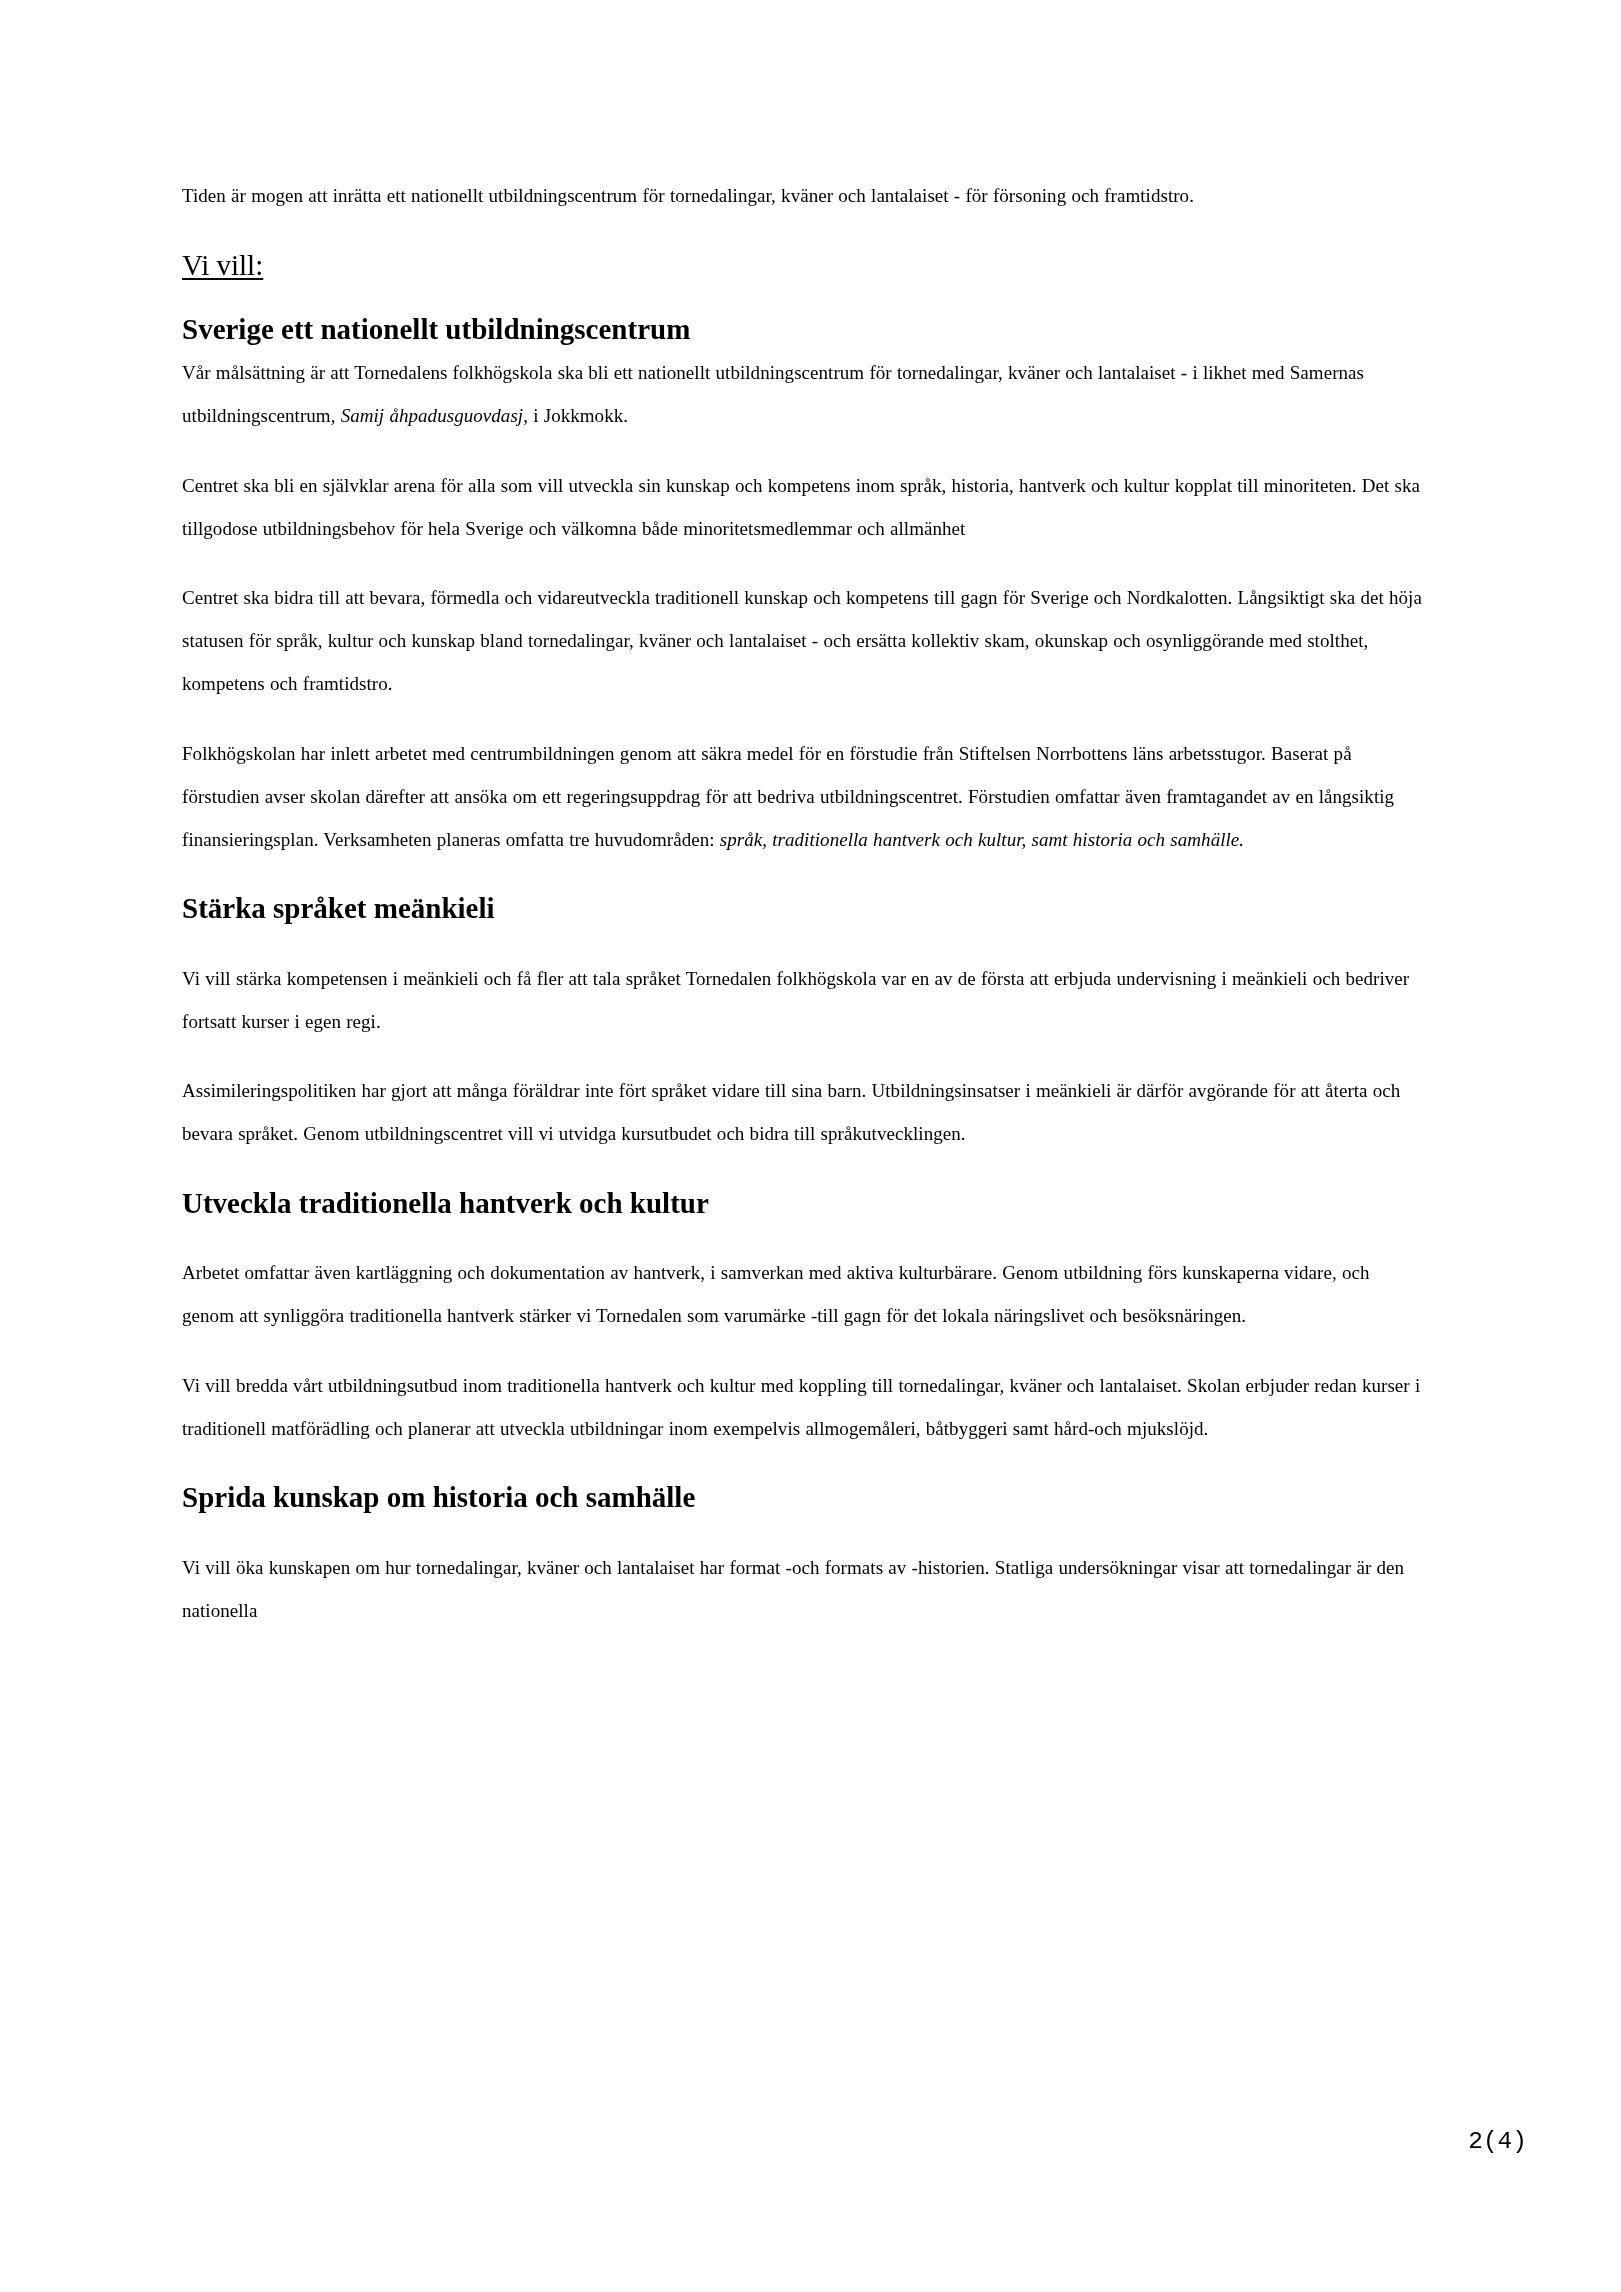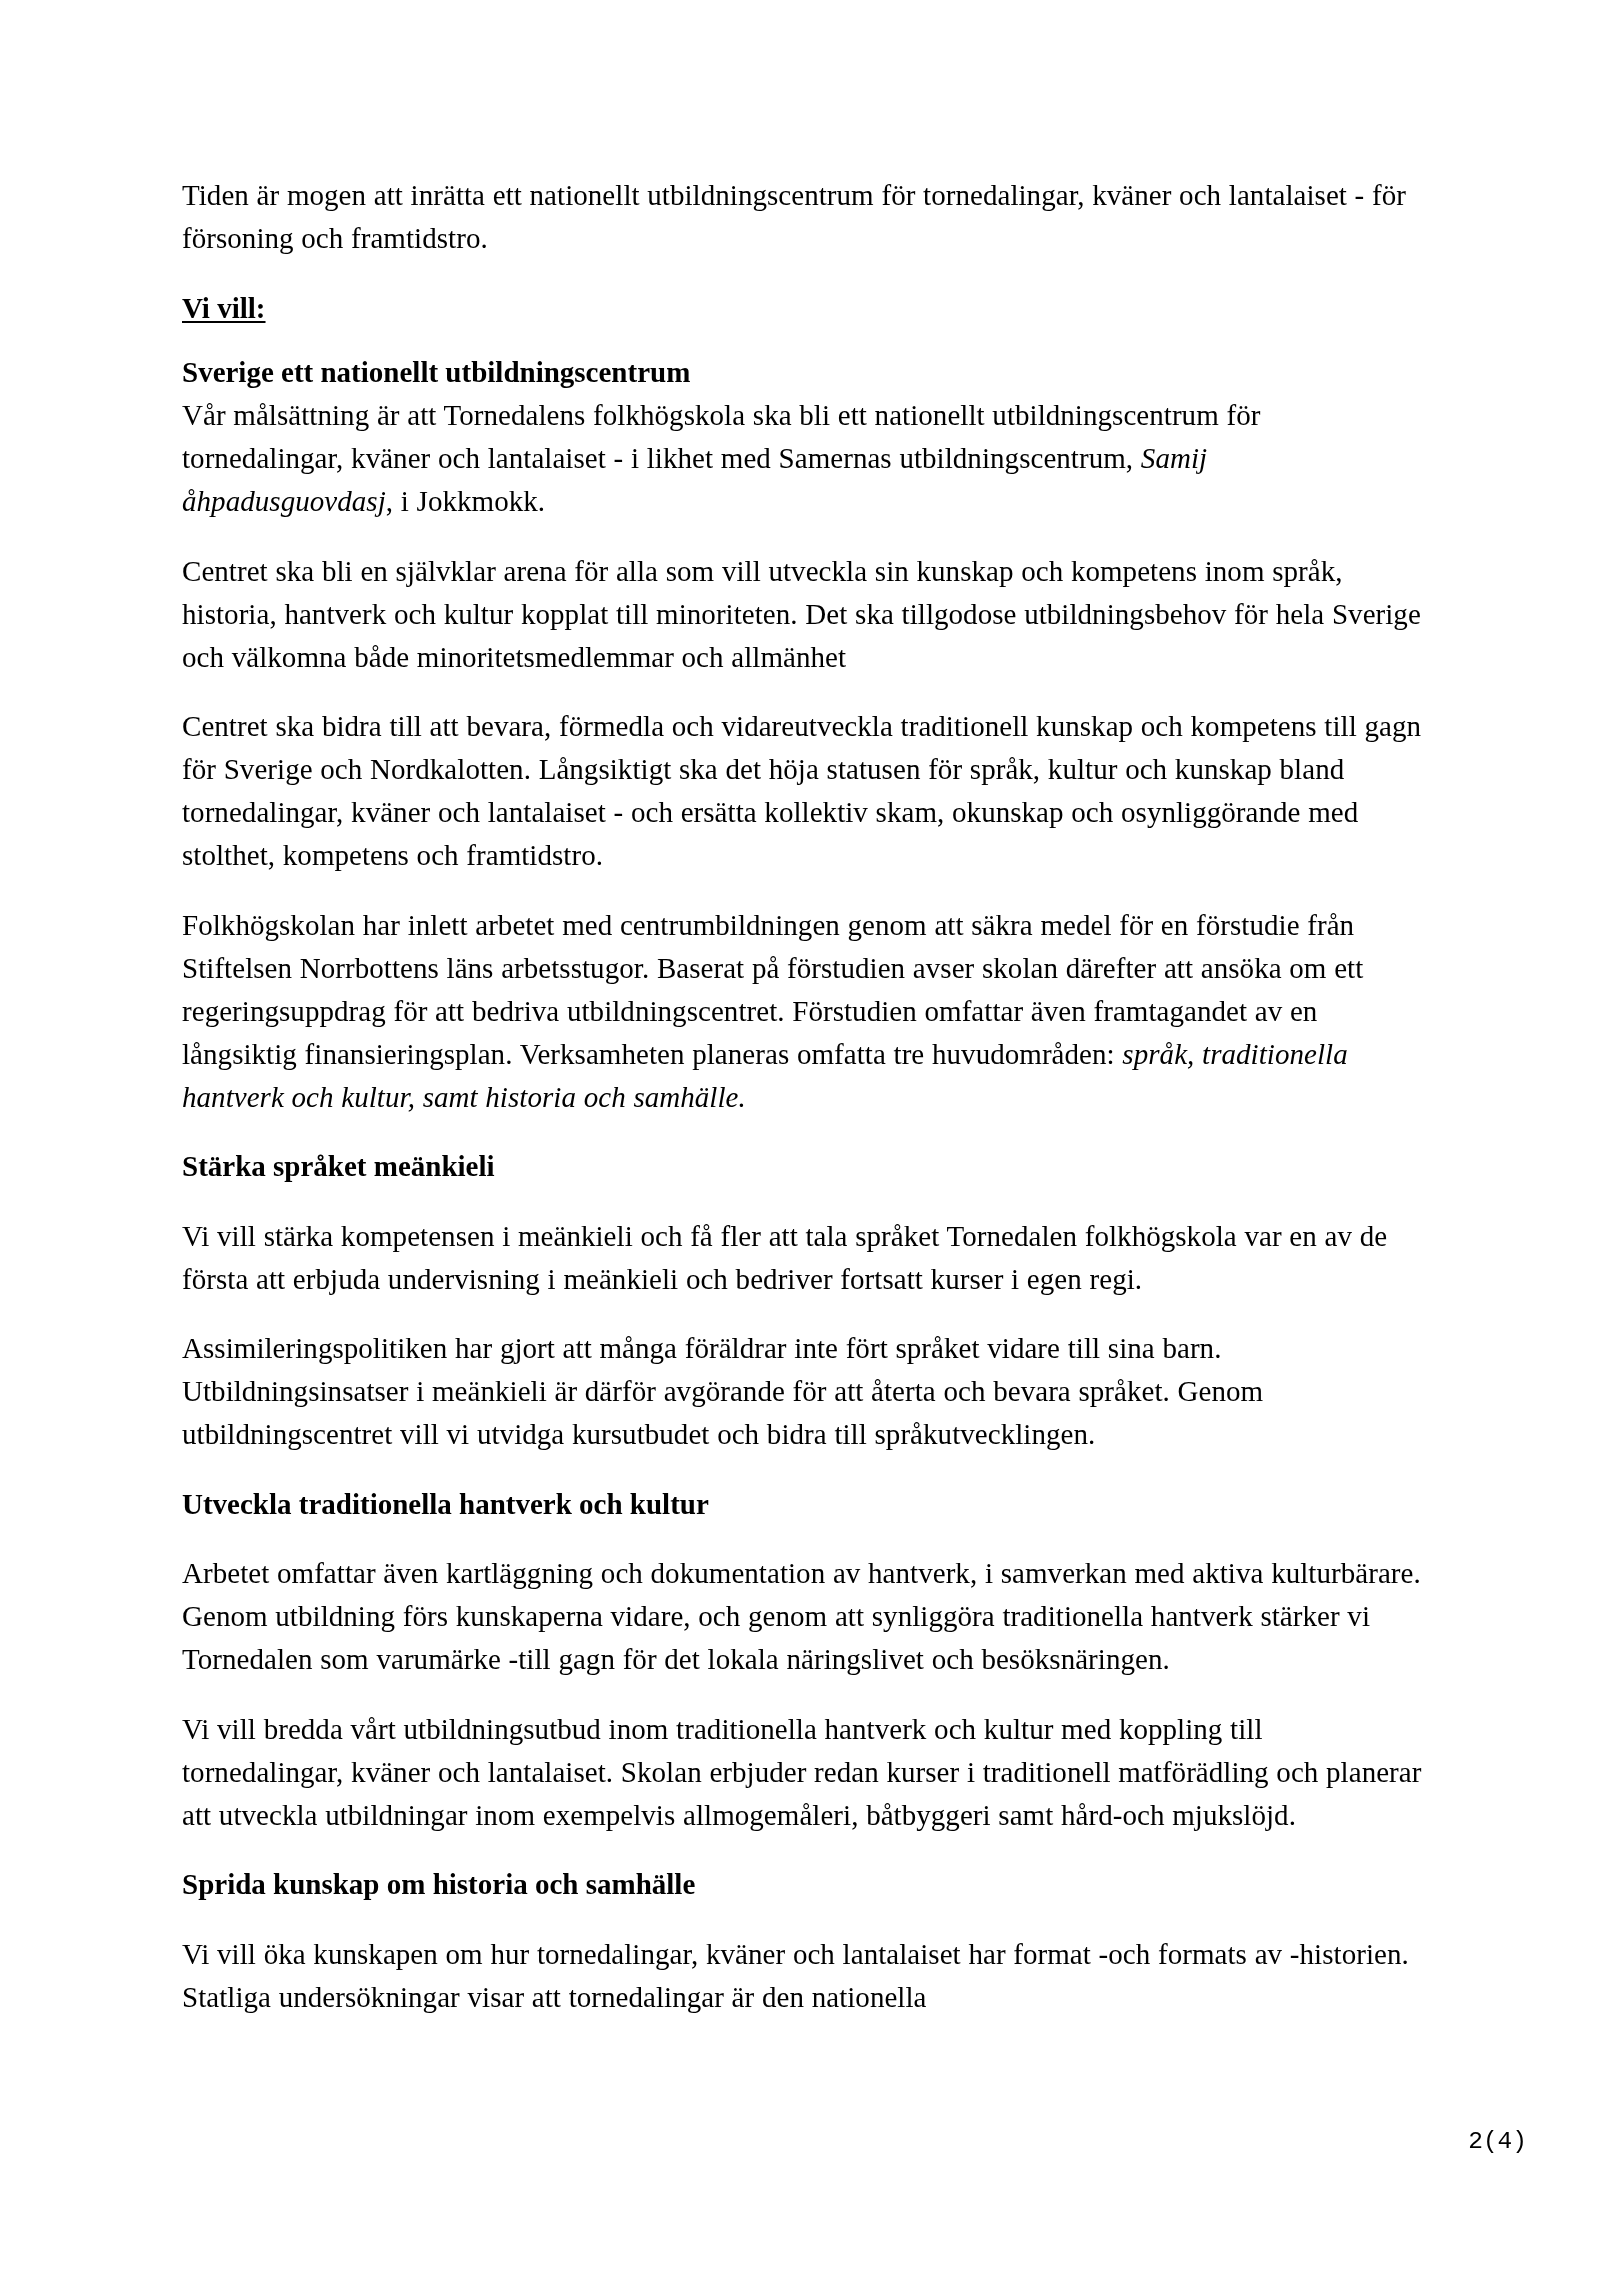--- a/index.html
+++ b/index.html
@@ -21,36 +21,36 @@
     position: absolute;
     left: 182px;
     top: 174px;
     width: 1243px;
   }
   p, h2, h3 {
     margin: 0;
     padding: 0;
   }
   .body-text {
-    font-size: 29px;
+    font-size: 19px;
     line-height: 43px;
     text-align: left;
     letter-spacing: 0.05px;
     word-spacing: 0.4px;
   }
   .para {
     margin-bottom: 26.5px;
   }
   .para-tight {
     margin-bottom: 0px;
   }
   .heading-underline {
     font-size: 29px;
     line-height: 43px;
-    font-weight: bold;
+    font-weight: normal;
     text-decoration: underline;
     text-underline-offset: 2.9px;
     margin-bottom: 21.6px;
   }
   .heading-bold {
     font-size: 29px;
     line-height: 43px;
     font-weight: bold;
     margin-bottom: 0px;
   }

